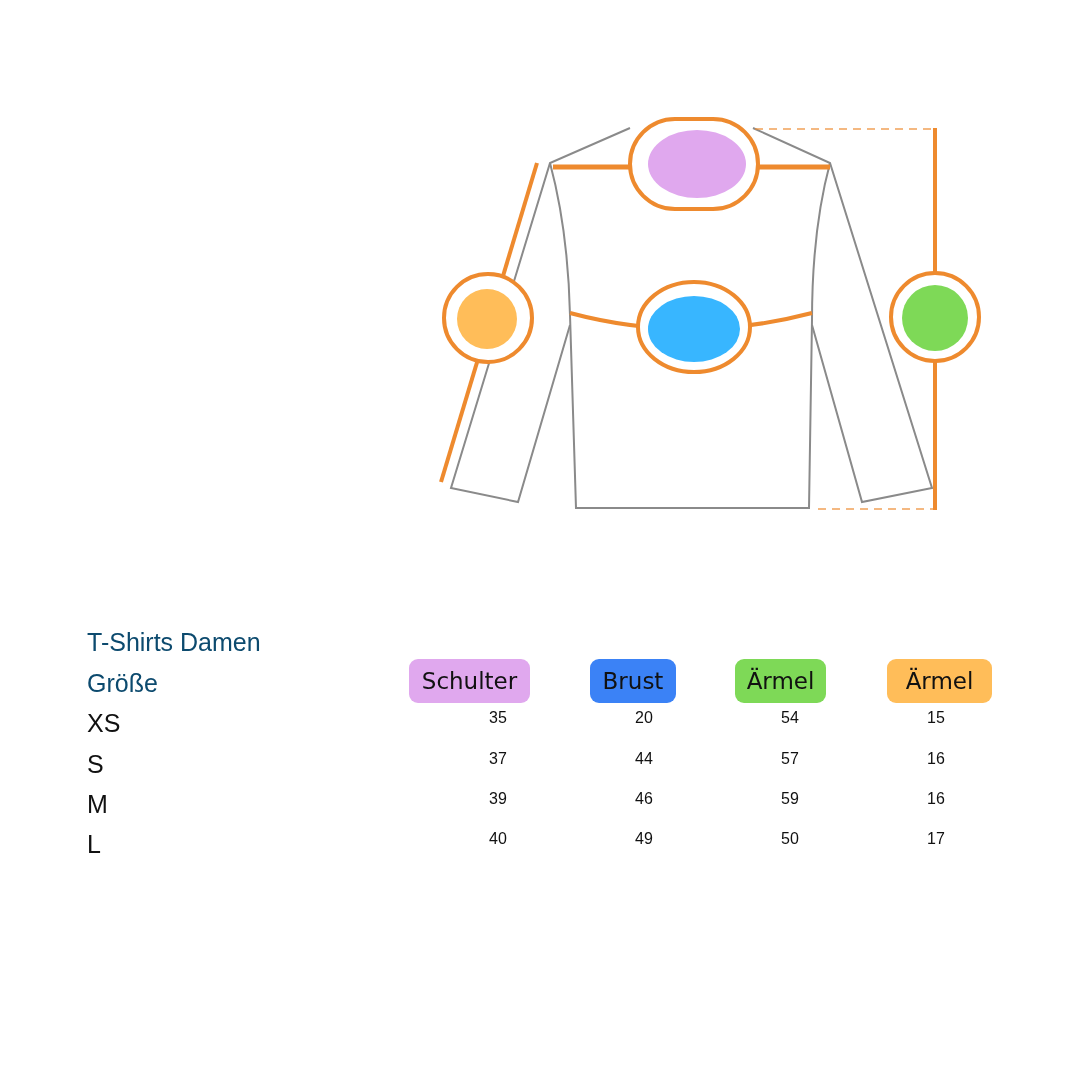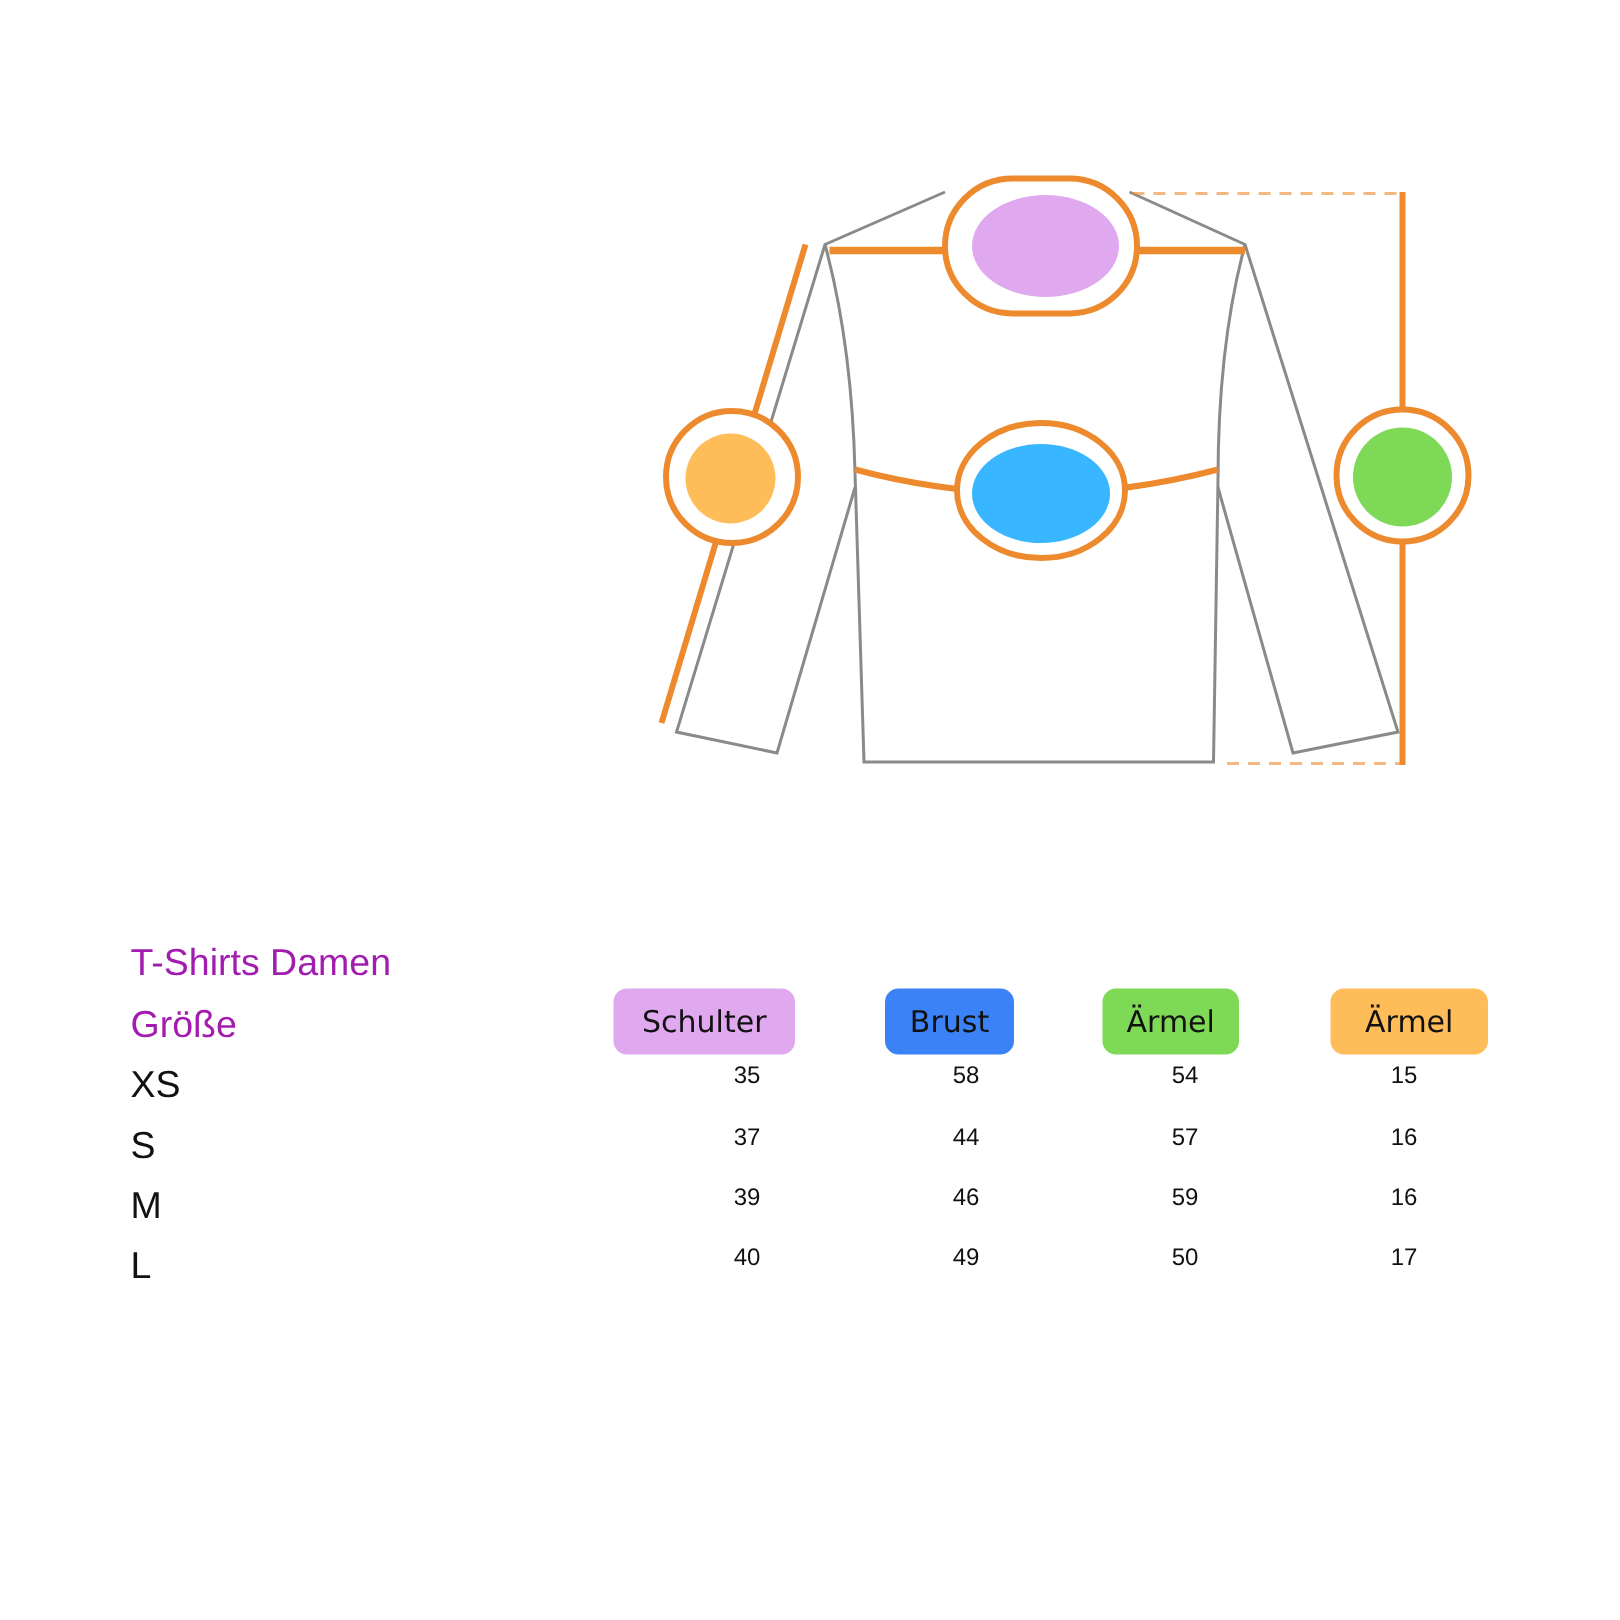--- a/index.html
+++ b/index.html
@@ -1,23 +1,23 @@
 <!DOCTYPE html>
 <html><head>
 <meta charset="utf-8">
 <style>
   html, body { margin: 0; padding: 0; background: #ffffff; }
   body { width: 1080px; height: 1080px; position: relative; overflow: hidden;
          font-family: "Liberation Sans", "DejaVu Sans", sans-serif; color: #111; }
   .diagram { position: absolute; left: 420px; top: 100px; width: 580px; height: 430px; }
   .diagram svg { width: 100%; height: 100%; display: block; }
-  .title, .size-label { position: absolute; left: 87px; font-size: 25px; color: #a21caf; }
+  .title, .size-label { position: absolute; left: 87px; font-size: 25px; color: #0c4a6e; }
   .title { top: 628px; }
   .badge { position: absolute; top: 659px; height: 44px; border-radius: 9px;
-           font-family: "DejaVu Sans", sans-serif; font-size: 20px; line-height: 44px;
+           font-family: "DejaVu Sans", sans-serif; font-size: 23px; line-height: 44px;
            padding: 0 10px; color: #111; box-sizing: border-box; text-align: center; }
   .row-label { position: absolute; left: 87px; font-size: 25px; }
   .cell { position: absolute; font-size: 16px; text-align: center; width: 60px; }
 </style>
 </head>
 <body>
 
 <div class="diagram">
   <svg viewBox="420 100 580 430" xmlns="http://www.w3.org/2000/svg">
 
@@ -63,21 +63,21 @@
 <div class="size-label" style="top:669px">Größe</div>
 
 <div class="badge" style="left:409px;width:121px;background:#E0A8EE">Schulter</div>
 <div class="badge" style="left:590px;width:86px;background:#3b82f6">Brust</div>
 <div class="badge" style="left:735px;width:91px;background:#7ED957">Ärmel</div>
 <div class="badge" style="left:887px;width:105px;background:#FFBD59">Ärmel</div>
 
 <div>
   <div class="row-label" style="top:709px">XS</div>
   <div class="cell" style="top:709px;left:468px">35</div>
-  <div class="cell" style="top:709px;left:614px">58</div>
+  <div class="cell" style="top:709px;left:614px">20</div>
   <div class="cell" style="top:709px;left:760px">54</div>
   <div class="cell" style="top:709px;left:906px">15</div>
 </div>
 
 <div>
   <div class="row-label" style="top:750px">S</div>
   <div class="cell" style="top:750px;left:468px">37</div>
   <div class="cell" style="top:750px;left:614px">44</div>
   <div class="cell" style="top:750px;left:760px">57</div>
   <div class="cell" style="top:750px;left:906px">16</div>

